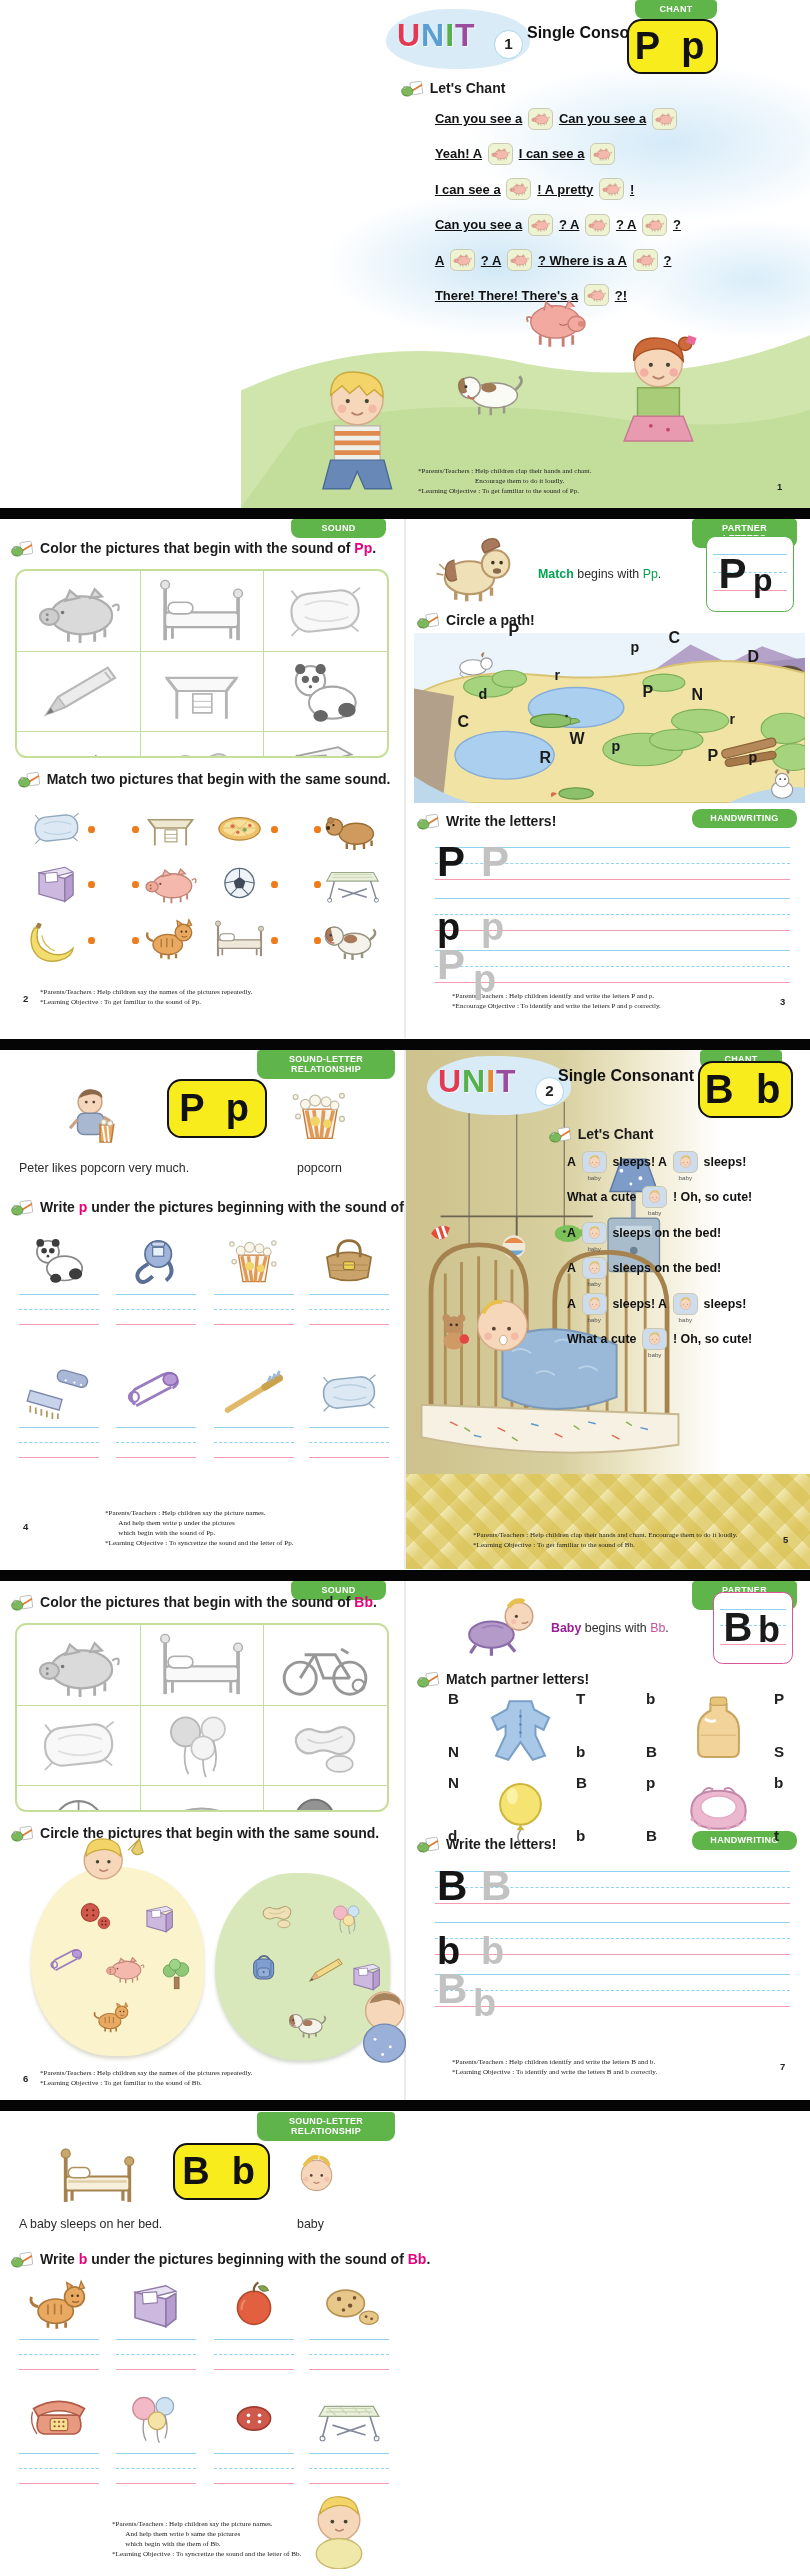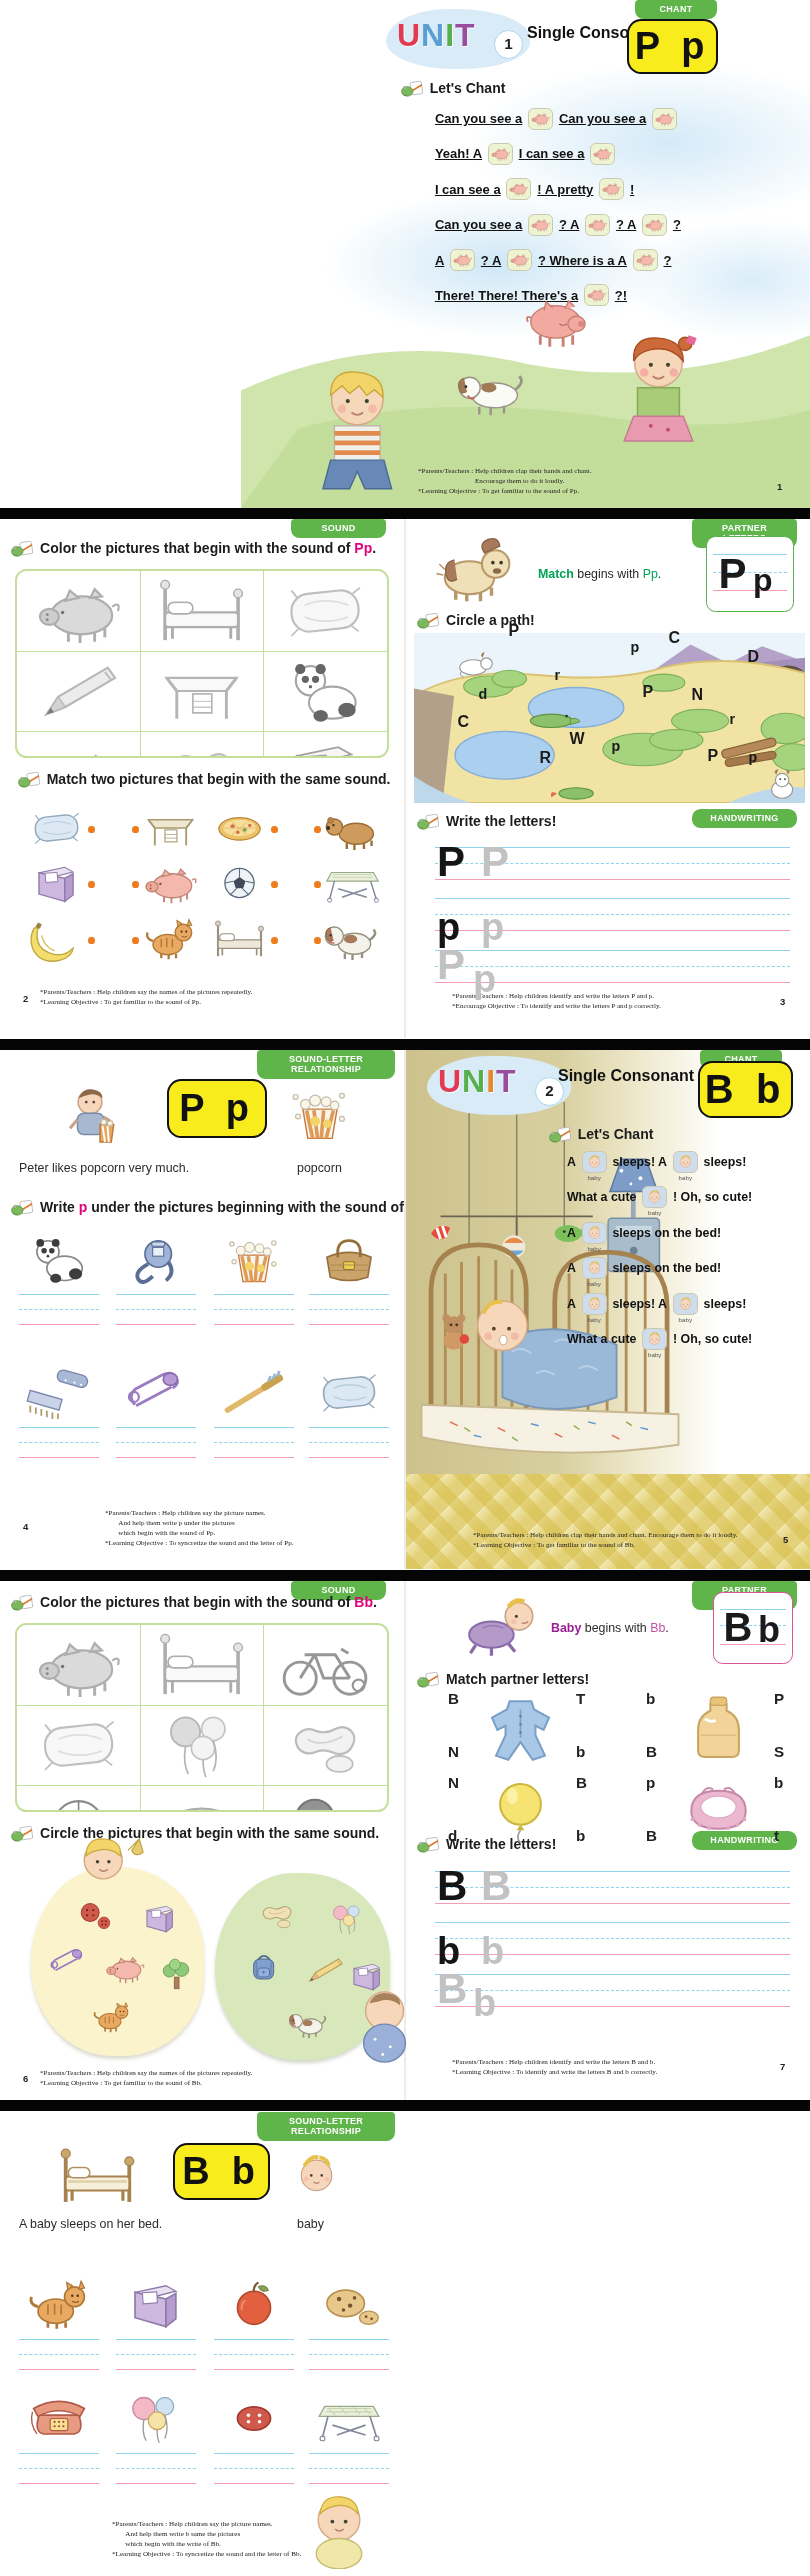--- a/index.html
+++ b/index.html
@@ -1561,26 +1561,36 @@
           <circle cx="32" cy="26" r="16" fill="#f6d7bc" stroke="#caa286" stroke-width="1.2"></circle>
           <path d="M19 16q7-11 15-9M35 7q8 1 10 9" fill="none" stroke="#e8c04e" stroke-width="4"></path>
           <circle cx="26.5" cy="26" r="1.4" fill="#54423a"></circle>
           <circle cx="37.5" cy="26" r="1.4" fill="#54423a"></circle>
           <path d="M29 33q3 2.5 6 0" fill="none" stroke="#b8836a" stroke-width="1.3"></path>
           <circle cx="21" cy="30" r="2.6" fill="#f3b8a8" opacity=".7"></circle>
           <circle cx="43" cy="30" r="2.6" fill="#f3b8a8" opacity=".7"></circle>
         </svg></div>
     <div class="sentence" style="left:19px;top:105px;">A baby sleeps on her bed.</div>
     <div class="sentence" style="left:297px;top:105px;">baby</div>
+    <div class="h-act" style="left:11.4px;top:139px;">
+      <span class="ic"><svg width="23" height="19" viewBox="0 0 48 40">
+            <rect x="20" y="4" width="24" height="26" rx="3" fill="#fff" stroke="#aaa" stroke-width="1.5" transform="rotate(-8 32 17)"></rect>
+            <path d="M24 22L44 10" stroke="#e07a30" stroke-width="3.5"></path>
+            <ellipse cx="13" cy="24" rx="12" ry="10" fill="#7cb85c" stroke="#578c3c" stroke-width="1.5"></ellipse>
+            <circle cx="8" cy="16" r="3" fill="#fff" stroke="#578c3c"></circle>
+            <circle cx="8" cy="16" r="1.2" fill="#333"></circle>
+            <path d="M3 30q5 4 10 2" fill="none" stroke="#578c3c" stroke-width="1.5"></path>
+          </svg></span><span>Write </span><span class="accent">b</span><span> under the pictures beginning with the sound of </span><span class="accent">Bb</span><span>.</span>
+    </div>
     <div></div>
     <div></div>
     <div class="foot" style="left:112px;top:408px;">
       <div>*Parents/Teachers : Help children say the picture names.</div>
       <div style="padding-left:13.3px;">And help them write b same the pictures</div>
-      <div style="padding-left:13.3px;">which begin with the write of Bb.</div>
+      <div style="padding-left:13.3px;">which begin with the them of Bb.</div>
       <div>*Learning Objective : To syncretize the sound and the letter of Bb.</div>
     </div>
     <div class="scene" style="left:303px;top:381px;width:72px;height:76px;">
       <svg viewBox="0 0 76 80">
         <circle cx="38" cy="28" r="22" fill="#f6d7ba" stroke="#d4a986" stroke-width="1.5"></circle>
         <path d="M18 22 Q20 2 40 4 Q58 6 58 22 Q48 10 32 14 Q22 17 18 22Z" fill="#f2d468" stroke="#caa83c" stroke-width="1.2"></path>
         <circle cx="31" cy="30" r="2" fill="#443"></circle>
           <circle cx="45" cy="30" r="2" fill="#443"></circle>
         <path d="M34 38 q4 4 9 0" fill="none" stroke="#b8836a" stroke-width="1.6"></path>
         <ellipse cx="38" cy="64" rx="24" ry="16" fill="#f0e8a8" stroke="#c8bc70" stroke-width="1.5"></ellipse>

